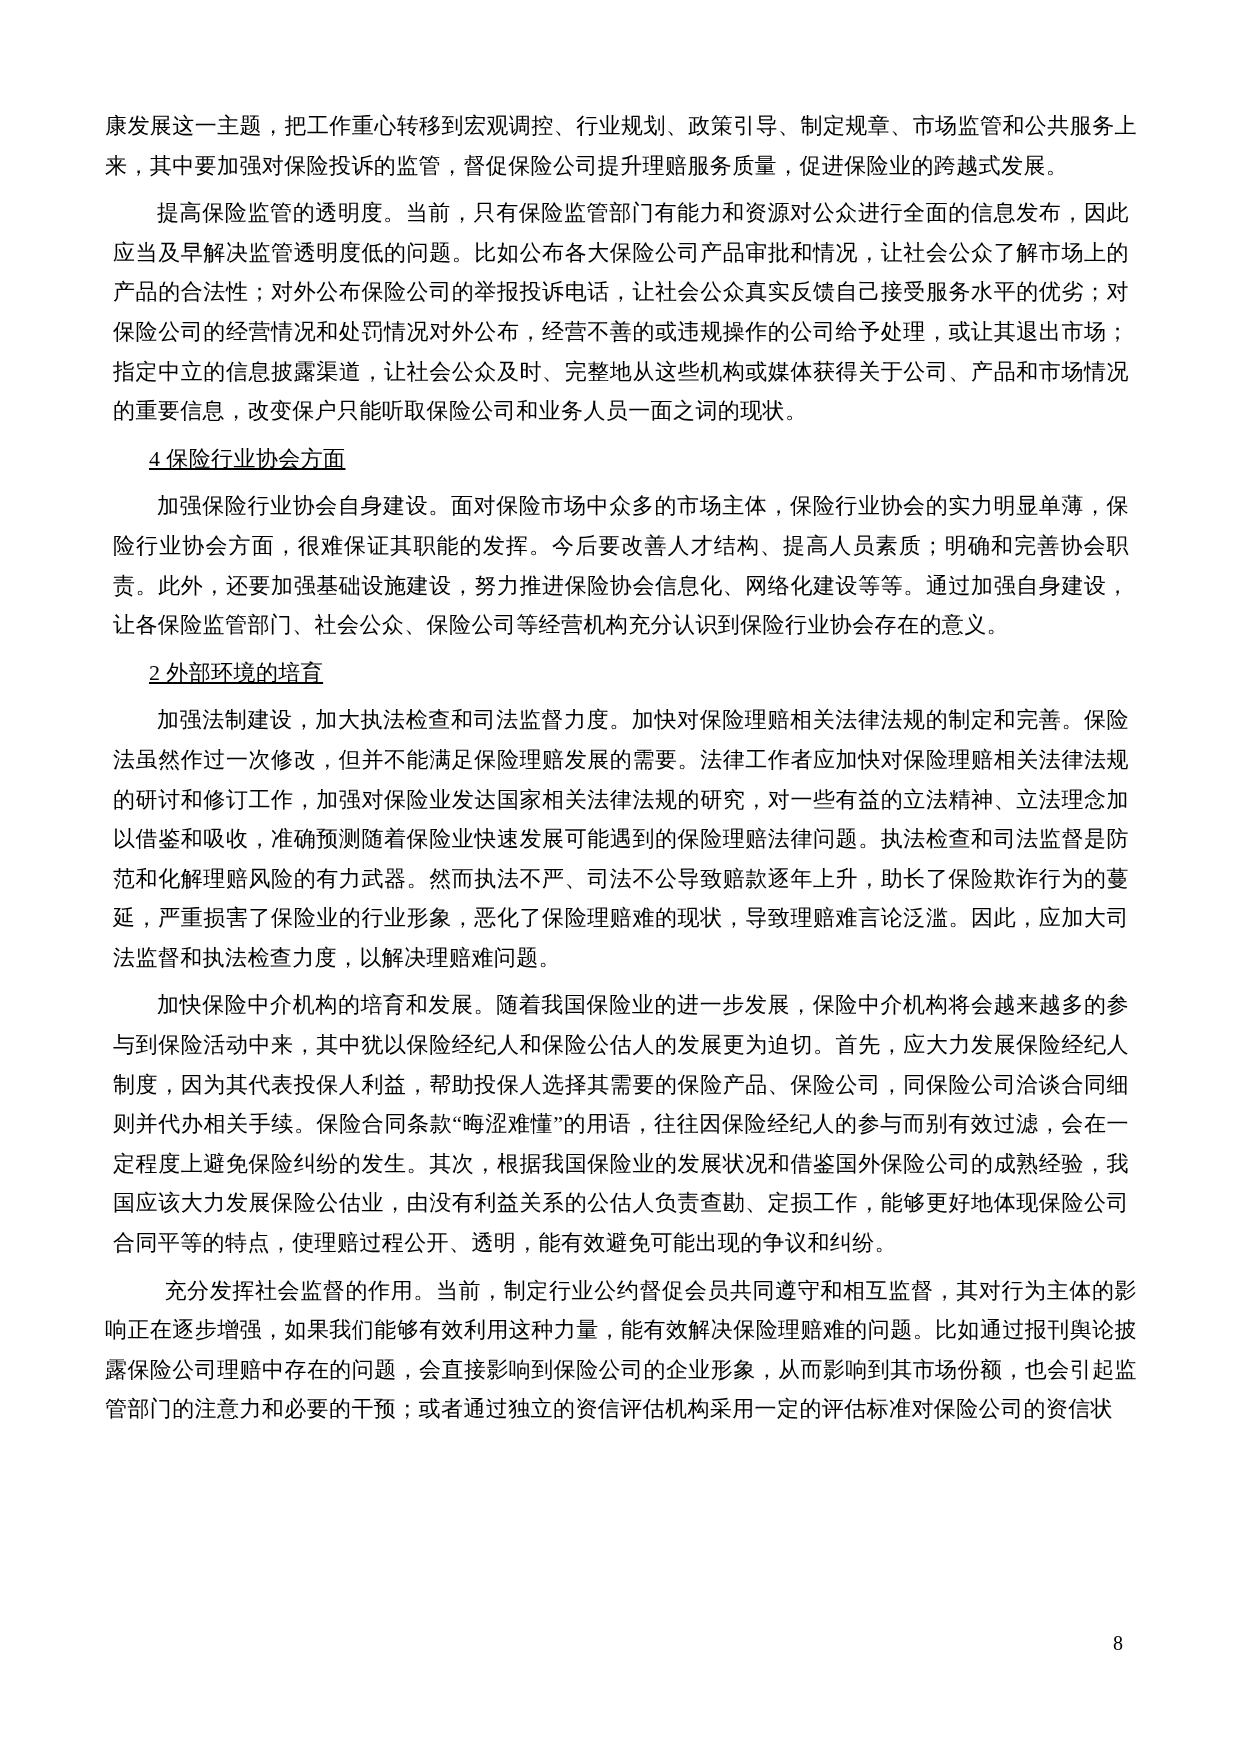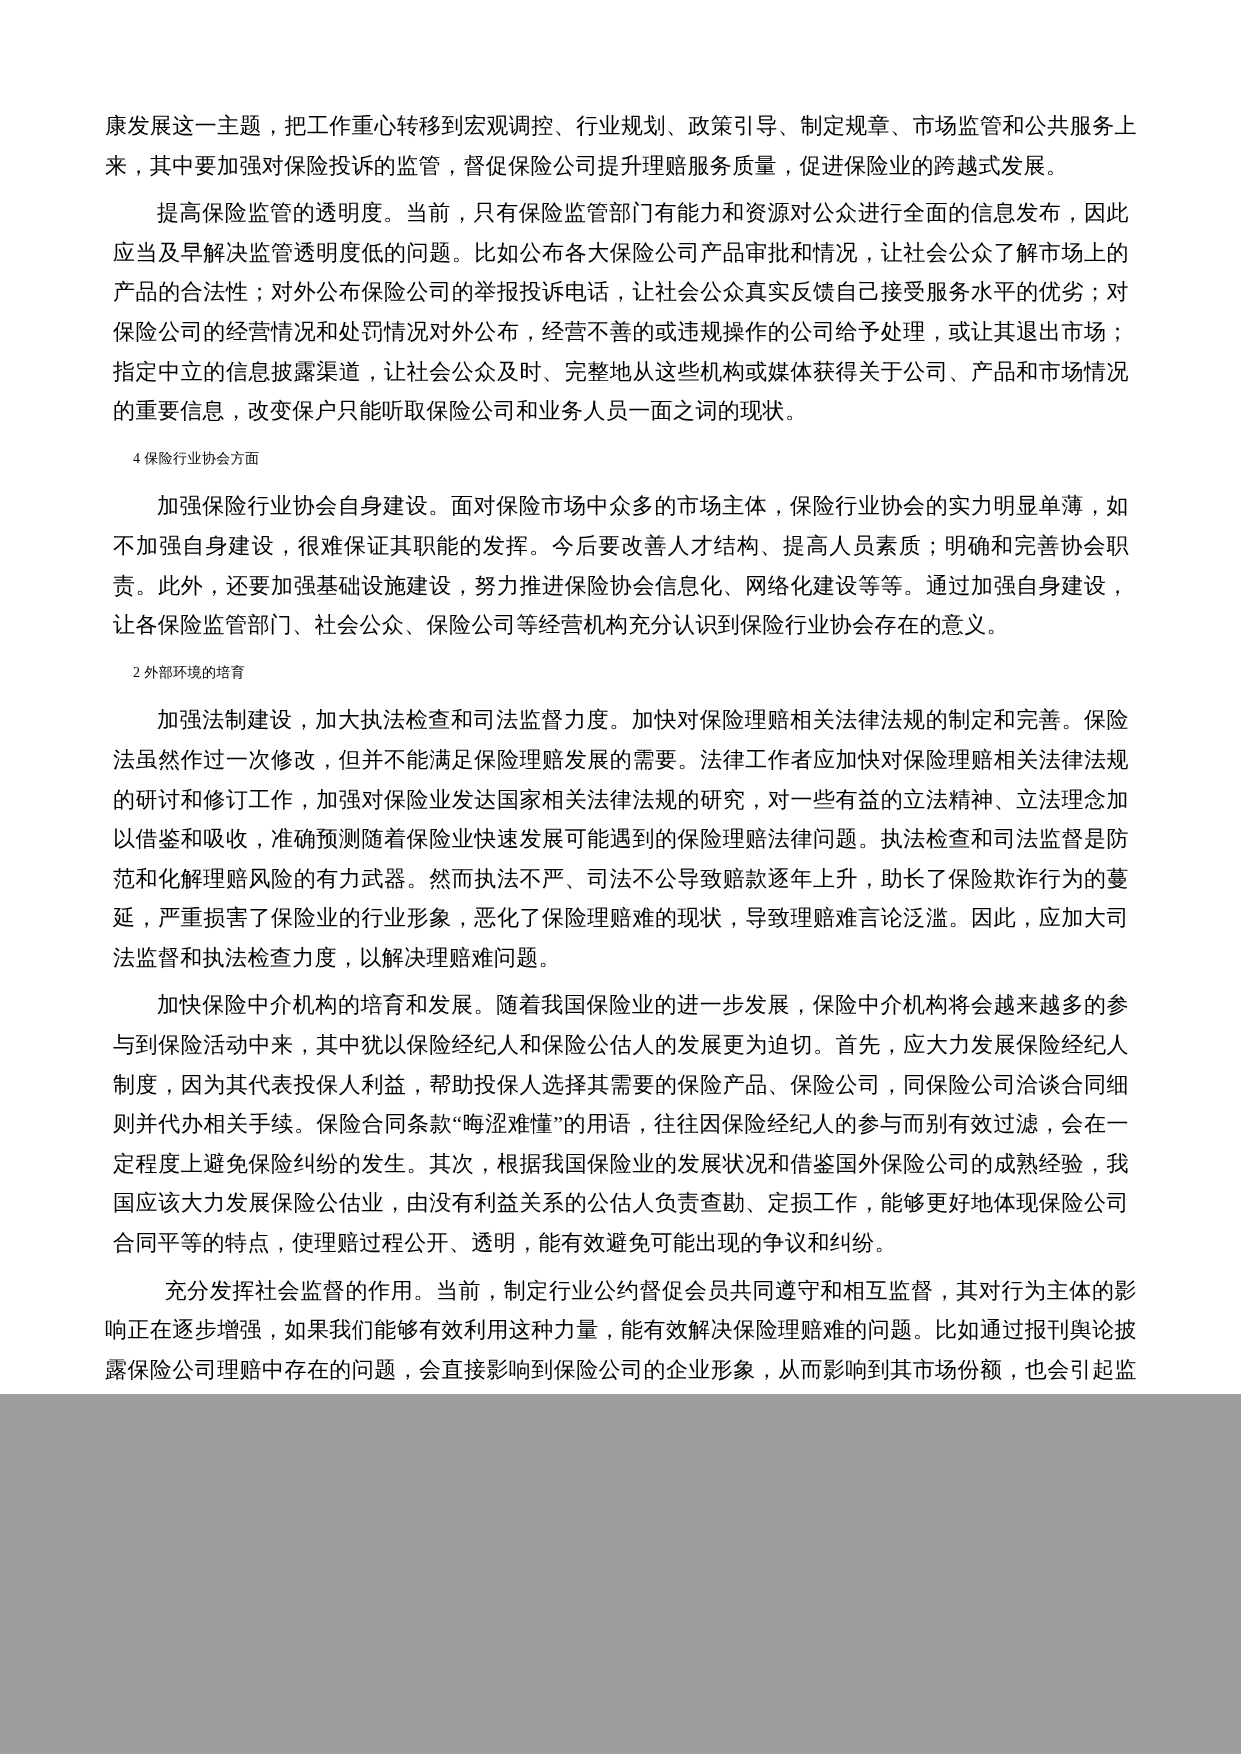--- a/index.html
+++ b/index.html
@@ -3,21 +3,21 @@
 <meta charset="utf-8">
 <style>
   html, body {
     margin: 0;
     padding: 0;
     background: #9e9e9e;
   }
   .page {
     position: relative;
     width: 1241px;
-    height: 1394px;
+    height: 1754px;
     margin: 0 auto;
     background: #ffffff;
     font-family: "Liberation Serif", "DejaVu Serif", serif;
     color: #000000;
     overflow: hidden;
   }
   .text-body {
     position: absolute;
     left: 105px;
     right: 104px;
@@ -37,39 +37,40 @@
     text-indent: 0;
   }
   .para-deep {
     margin: 0;
     text-indent: 2.7em;
   }
   .section-heading {
     margin: 0;
     text-indent: 2em;
     font-weight: normal;
-    font-size: 14px;
+    font-size: 22px;
+    text-decoration: underline;
   }
   .page-number {
     position: absolute;
     top: 1630px;
     right: 118px;
     font-size: 20px;
     line-height: 26px;
     color: #000000;
   }
 </style>
 </head>
 <body>
 
 <div class="page">
   <div class="text-body">
     <p class="para-continued">康发展这一主题，把工作重心转移到宏观调控、行业规划、政策引导、制定规章、市场监管和公共服务上来，其中要加强对保险投诉的监管，督促保险公司提升理赔服务质量，促进保险业的跨越式发展。</p>
     <p class="para">提高保险监管的透明度。当前，只有保险监管部门有能力和资源对公众进行全面的信息发布，因此应当及早解决监管透明度低的问题。比如公布各大保险公司产品审批和情况，让社会公众了解市场上的产品的合法性；对外公布保险公司的举报投诉电话，让社会公众真实反馈自己接受服务水平的优劣；对保险公司的经营情况和处罚情况对外公布，经营不善的或违规操作的公司给予处理，或让其退出市场；指定中立的信息披露渠道，让社会公众及时、完整地从这些机构或媒体获得关于公司、产品和市场情况的重要信息，改变保户只能听取保险公司和业务人员一面之词的现状。</p>
     <p class="section-heading">4 保险行业协会方面</p>
-    <p class="para">加强保险行业协会自身建设。面对保险市场中众多的市场主体，保险行业协会的实力明显单薄，如不加强自身建设，很难保证其职能的发挥。今后要改善人才结构、提高人员素质；明确和完善协会职责。此外，还要加强基础设施建设，努力推进保险协会信息化、网络化建设等等。通过加强自身建设，让各保险监管部门、社会公众、保险公司等经营机构充分认识到保险行业协会存在的意义。</p>
+    <p class="para">加强保险行业协会自身建设。面对保险市场中众多的市场主体，保险行业协会的实力明显单薄，保险行业协会方面，很难保证其职能的发挥。今后要改善人才结构、提高人员素质；明确和完善协会职责。此外，还要加强基础设施建设，努力推进保险协会信息化、网络化建设等等。通过加强自身建设，让各保险监管部门、社会公众、保险公司等经营机构充分认识到保险行业协会存在的意义。</p>
     <p class="section-heading">2 外部环境的培育</p>
     <p class="para">加强法制建设，加大执法检查和司法监督力度。加快对保险理赔相关法律法规的制定和完善。保险法虽然作过一次修改，但并不能满足保险理赔发展的需要。法律工作者应加快对保险理赔相关法律法规的研讨和修订工作，加强对保险业发达国家相关法律法规的研究，对一些有益的立法精神、立法理念加以借鉴和吸收，准确预测随着保险业快速发展可能遇到的保险理赔法律问题。执法检查和司法监督是防范和化解理赔风险的有力武器。然而执法不严、司法不公导致赔款逐年上升，助长了保险欺诈行为的蔓延，严重损害了保险业的行业形象，恶化了保险理赔难的现状，导致理赔难言论泛滥。因此，应加大司法监督和执法检查力度，以解决理赔难问题。</p>
     <p class="para">加快保险中介机构的培育和发展。随着我国保险业的进一步发展，保险中介机构将会越来越多的参与到保险活动中来，其中犹以保险经纪人和保险公估人的发展更为迫切。首先，应大力发展保险经纪人制度，因为其代表投保人利益，帮助投保人选择其需要的保险产品、保险公司，同保险公司洽谈合同细则并代办相关手续。保险合同条款“晦涩难懂”的用语，往往因保险经纪人的参与而别有效过滤，会在一定程度上避免保险纠纷的发生。其次，根据我国保险业的发展状况和借鉴国外保险公司的成熟经验，我国应该大力发展保险公估业，由没有利益关系的公估人负责查勘、定损工作，能够更好地体现保险公司合同平等的特点，使理赔过程公开、透明，能有效避免可能出现的争议和纠纷。</p>
     <p class="para-deep">充分发挥社会监督的作用。当前，制定行业公约督促会员共同遵守和相互监督，其对行为主体的影响正在逐步增强，如果我们能够有效利用这种力量，能有效解决保险理赔难的问题。比如通过报刊舆论披露保险公司理赔中存在的问题，会直接影响到保险公司的企业形象，从而影响到其市场份额，也会引起监管部门的注意力和必要的干预；或者通过独立的资信评估机构采用一定的评估标准对保险公司的资信状</p>
   </div>
   <div class="page-number">8</div>
 </div>
 
 </body></html>

